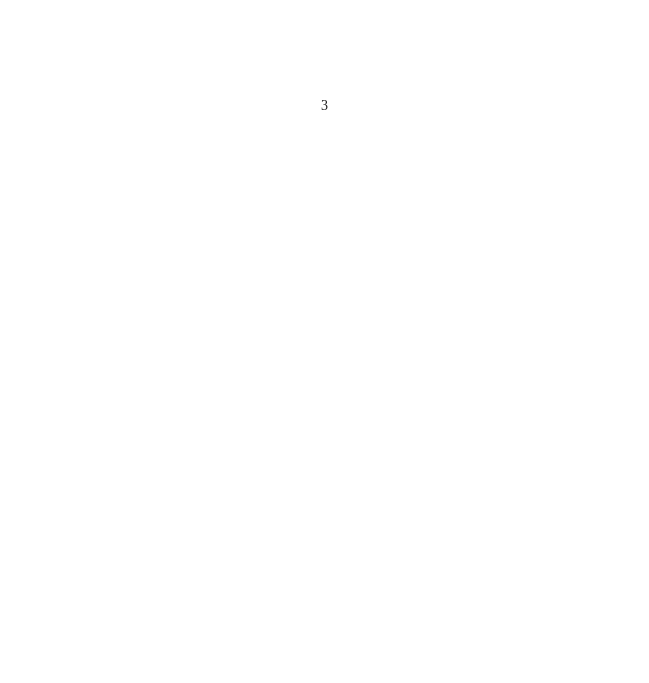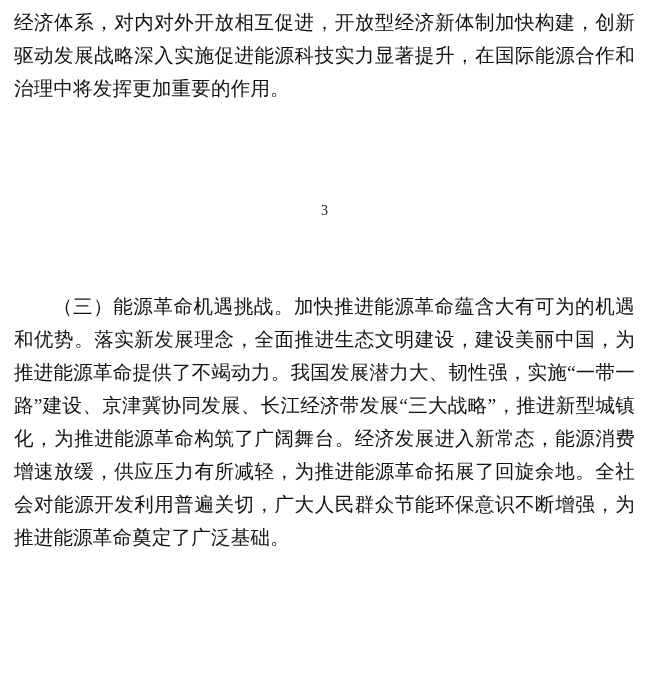--- a/index.html
+++ b/index.html
@@ -51,23 +51,21 @@
   }
   .gap-after-number {
     height: 70px;
   }
 </style>
 </head>
 <body>
 
 <div class="page">
 
-  <p class="para para-top">经济体系，对内对外开放相互促进，开放型经济新体制加快构建，创新驱动发展战略深入实施促进能源科技实力显著提升，在国际能源合作和治理中将发挥更加重要的作用。</p>
 
   <div class="page-number-wrap">
     <span class="page-number">3</span>
   </div>
 
   <div class="gap-after-number"></div>
 
-  <p class="para indent">（三）能源革命机遇挑战。加快推进能源革命蕴含大有可为的机遇和优势。落实新发展理念，全面推进生态文明建设，建设美丽中国，为推进能源革命提供了不竭动力。我国发展潜力大、韧性强，实施“一带一路”建设、京津冀协同发展、长江经济带发展“三大战略”，推进新型城镇化，为推进能源革命构筑了广阔舞台。经济发展进入新常态，能源消费增速放缓，供应压力有所减轻，为推进能源革命拓展了回旋余地。全社会对能源开发利用普遍关切，广大人民群众节能环保意识不断增强，为推进能源革命奠定了广泛基础。</p>
 
 </div>
 
 </body></html>

